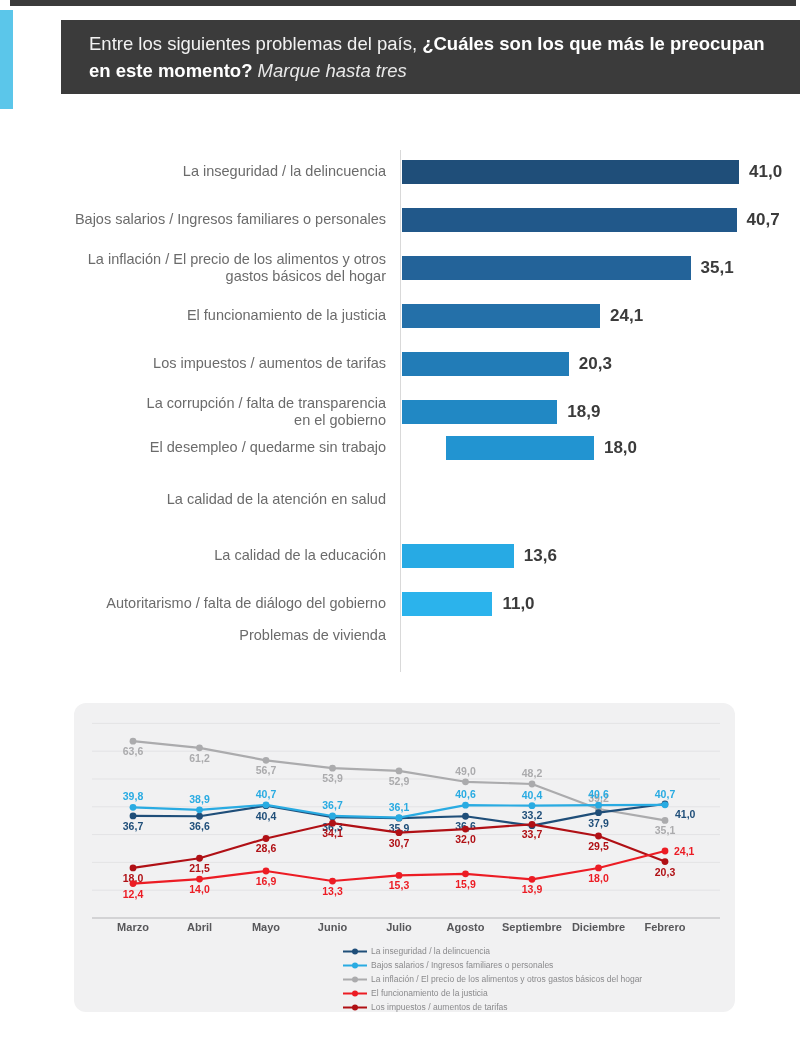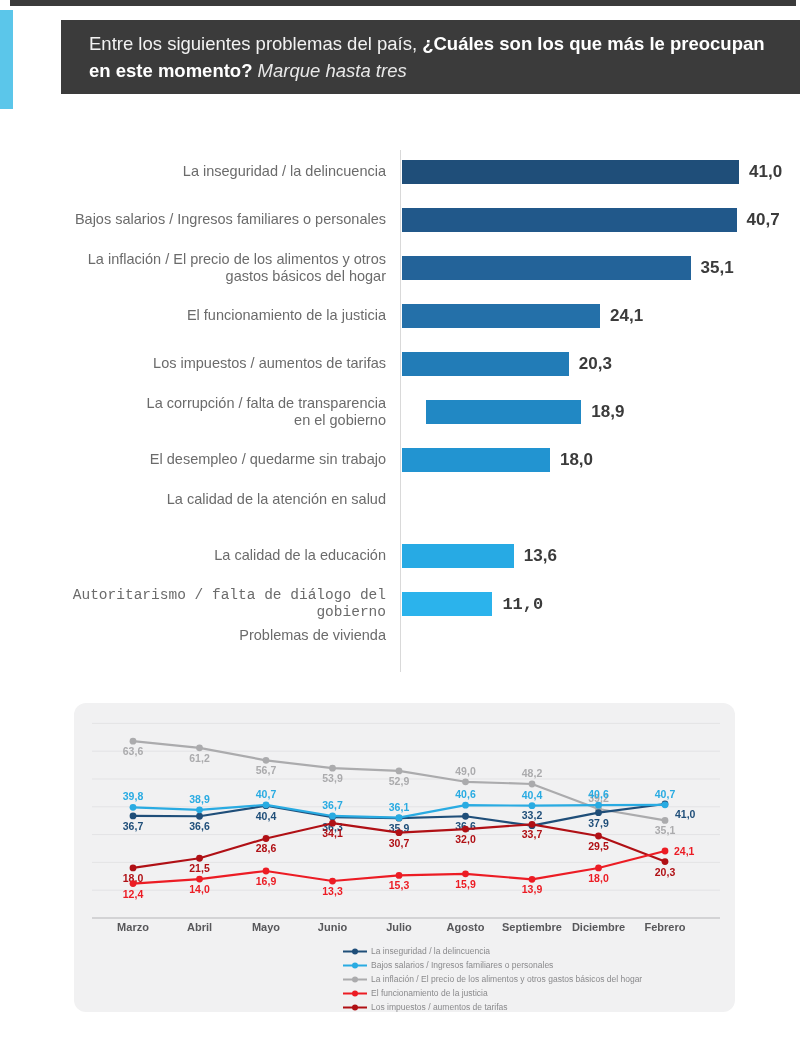--- a/index.html
+++ b/index.html
@@ -67,46 +67,46 @@
           <span class="bar-val">24,1</span>
         </div>
       </div>
       <div class="bar-row" style="top: 192px;">
         <div class="bar-cat">Los impuestos / aumentos de tarifas</div>
         <div class="bar-area">
           <div class="bar" style="width: 166.866px; background: rgb(34, 124, 183);"></div>
           <span class="bar-val">20,3</span>
         </div>
       </div>
-      <div class="bar-row" style="top: 240px; gap: 24px;">
+      <div class="bar-row" style="top: 240px;">
         <div class="bar-cat">La corrupción / falta de transparencia
 en el gobierno</div>
         <div class="bar-area">
           <div class="bar" style="width: 155.358px; background: rgb(33, 136, 196);"></div>
           <span class="bar-val">18,9</span>
         </div>
       </div>
-      <div class="bar-row" style="top: 288px;">
+      <div class="bar-row" style="top: 276px; gap: 44px;">
         <div class="bar-cat">El desempleo / quedarme sin trabajo</div>
         <div class="bar-area">
           <div class="bar" style="width: 147.96px; background: rgb(34, 148, 209);"></div>
           <span class="bar-val">18,0</span>
         </div>
       </div>
       <div class="bar-row" style="top: 328px;">
         <div class="bar-cat">La calidad de la atención en salud</div>
       </div>
       <div class="bar-row" style="top: 384px; justify-content: flex-end;">
         <div class="bar-cat">La calidad de la educación</div>
         <div class="bar-area">
           <div class="bar" style="width: 111.792px; background: rgb(39, 170, 228);"></div>
           <span class="bar-val">13,6</span>
         </div>
       </div>
-      <div class="bar-row" style="top: 432px; font-family: Liberation Mono, monospace;">
+      <div class="bar-row" style="top: 432px;">
         <div class="bar-cat">Autoritarismo / falta de diálogo del gobierno</div>
         <div class="bar-area">
           <div class="bar" style="width: 90.42px; background: rgb(43, 179, 236);"></div>
           <span class="bar-val">11,0</span>
         </div>
       </div>
       <div class="bar-row" style="top: 464px;">
         <div class="bar-cat">Problemas de vivienda</div>
       </div>
     </div>

